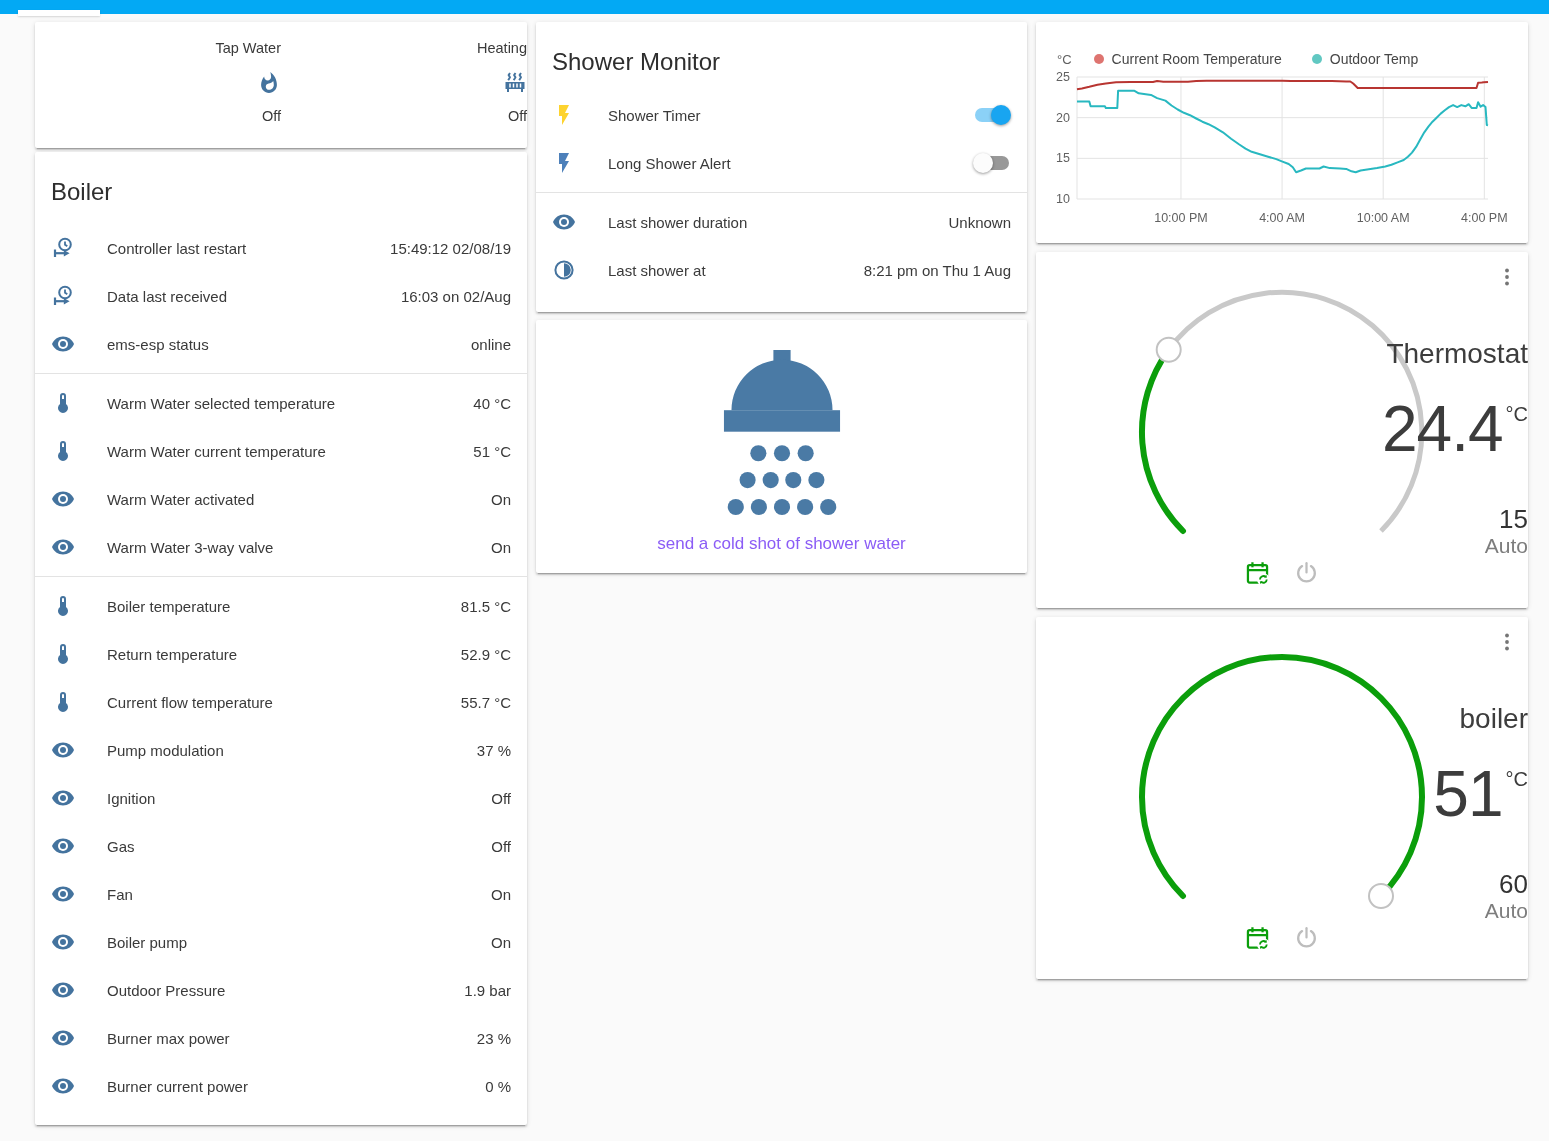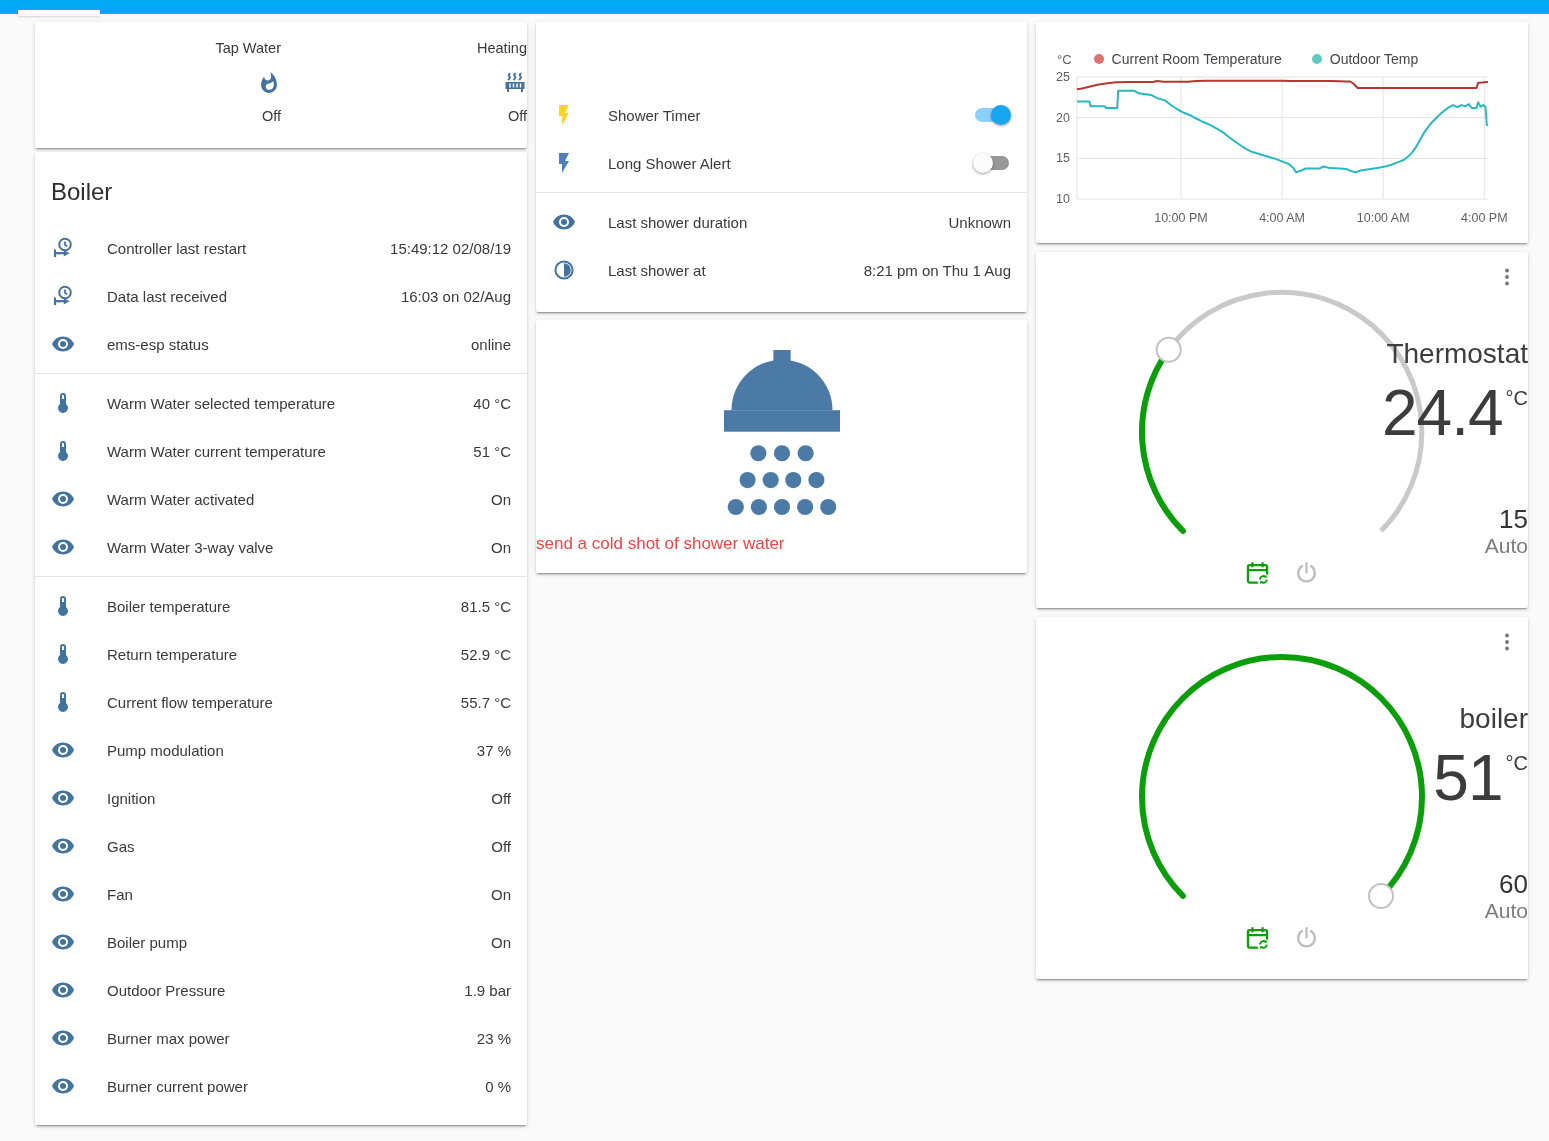--- a/index.html
+++ b/index.html
@@ -30,32 +30,32 @@
   .glance-state{font-size:14.5px;color:#3a3a3a;margin-top:13px}
   
   .toggle{position:relative;width:38px;height:20px;flex:none;cursor:pointer}
   .toggle .track{position:absolute;left:2px;top:3px;width:34px;height:14px;border-radius:7px;background:#989898}
   .toggle .thumb{position:absolute;left:0;top:0;width:20px;height:20px;border-radius:50%;background:#fcfcfc;box-shadow:0 1px 3px rgba(0,0,0,.4)}
   .toggle.on .track{background:#8bd1f7}
   .toggle.on .thumb{left:18px;background:#18a5f1}
   
   .shower-art{position:absolute;left:0;right:0;top:30px;text-align:center}
   .shower-art svg{width:130px;height:172px}
-  .shower-caption{position:absolute;left:0;right:0;top:214px;text-align:left;font-size:17px;color:#ef4444}
+  .shower-caption{position:absolute;left:0;right:0;top:214px;text-align:center;font-size:17px;color:#8b5cf6}
   
   .legend{position:absolute;top:29px;left:21px;display:flex;align-items:center;font-size:14px;color:#464646}
   .legend .unit{color:#5f5f5f;font-size:13px;margin-right:22px}
   .ldot{width:10px;height:10px;border-radius:50%;margin-right:8px}
   .litem{margin-right:30px}
   .chart-svg{position:absolute;left:0;top:0}
   
   .gauge-wrap{position:absolute;left:66px;top:14px;width:360px;height:332px}
   .g-text{position:absolute;left:0;right:0;text-align:right}
   .g-title{top:86px;font-size:28px;color:#3d3d3d}
-  .g-value{top:124px;font-size:64px;color:#3c3c3c;letter-spacing:-1px}
+  .g-value{top:140px;font-size:64px;color:#3c3c3c;letter-spacing:-1px}
   .g-value .deg{font-size:20px;letter-spacing:0;position:relative;top:-30px;margin-left:3px}
   .g-set{top:252px;font-size:26px;color:#333}
   .g-mode{top:282px;font-size:21px;color:#7d7d7d}
   .g-icons{position:absolute;left:0;right:0;top:308px;display:flex;justify-content:center;gap:22px}
   .g-icons span{width:27px;height:27px;display:inline-block;cursor:pointer}
   .menu-dots{position:absolute;top:13px;right:9px;width:24px;height:24px;cursor:pointer}
 </style>
 </head>
 <body>
 
@@ -250,20 +250,21 @@
             <circle cx="12" cy="12" r="5" fill="#fff"></circle>
             <circle cx="12" cy="12" r="3" fill="#44739e"></circle>
           </svg></span>
         <span class="rlabel">Burner current power</span>
         <span class="rvalue">0 %</span>
       </div>
     </div>
 </div>
 
 <div class="card" style="left:536px;top:22px;width:491px;height:290px">
+  <div class="card-title">Shower Monitor</div>
   <div class="rows" style="top:69px">
     <div class="row">
       <span class="ricon"><svg width="100%" height="100%" viewBox="0 0 24 24">
             <path fill="#fdd32f" d="M7 2v11h3v9l7-12h-4l4-8Z"></path>
           </svg></span>
       <span class="rlabel">Shower Timer</span>
       <span class="toggle on">
           <span class="track"></span>
           <span class="thumb"></span>
         </span>

